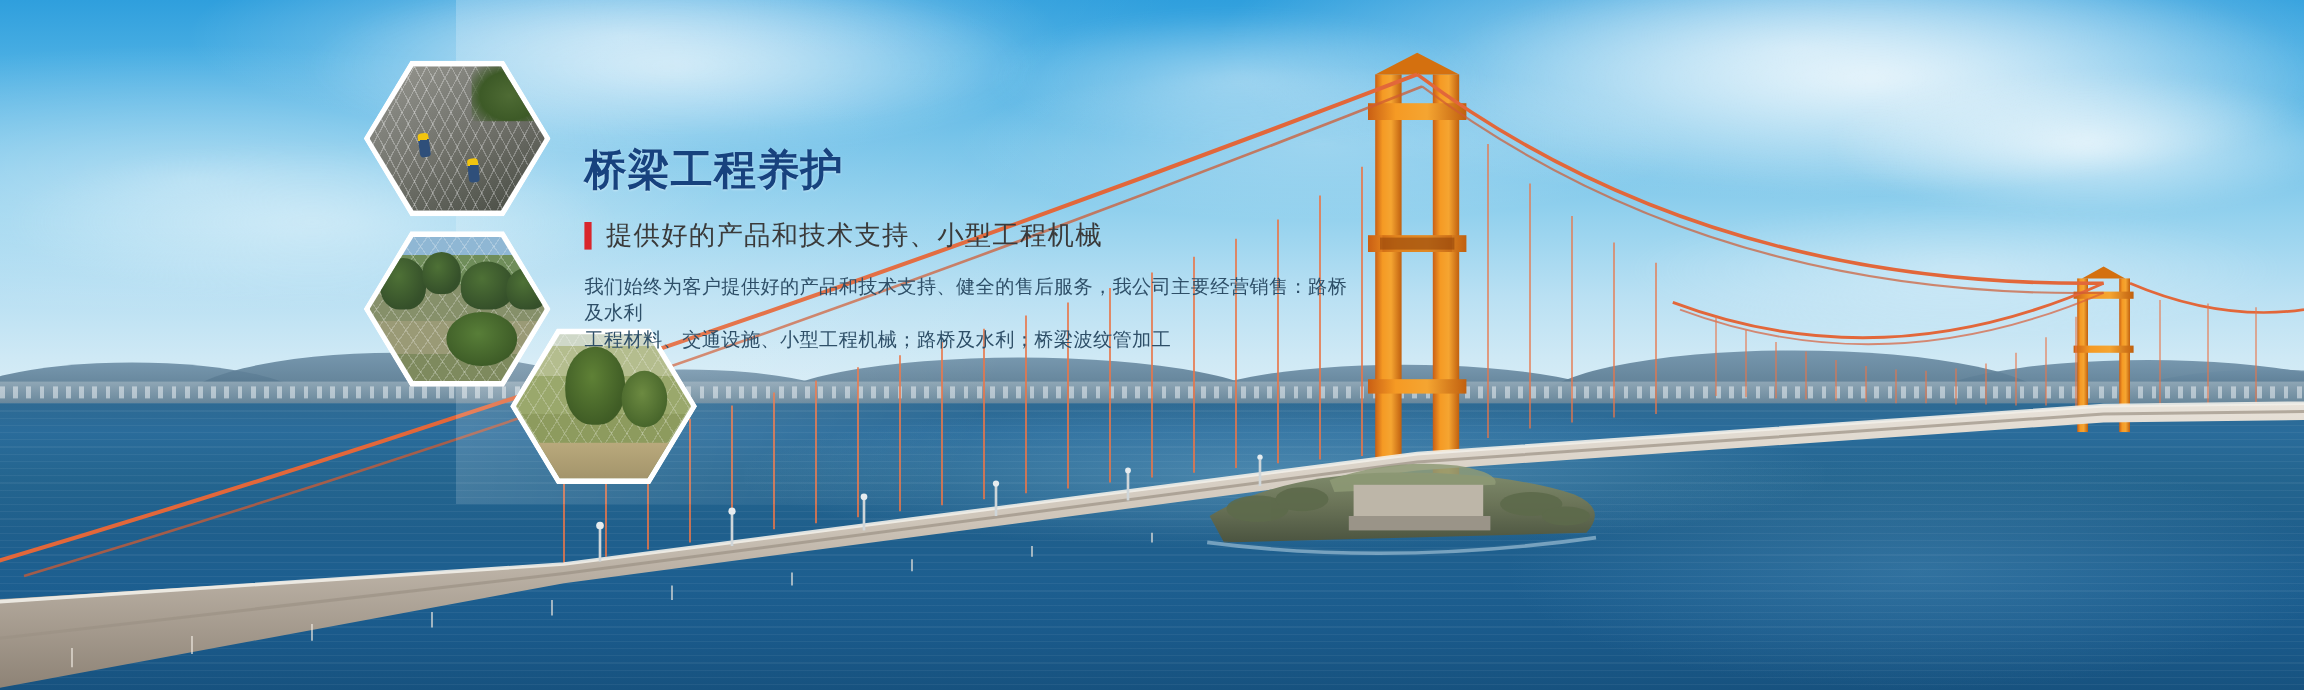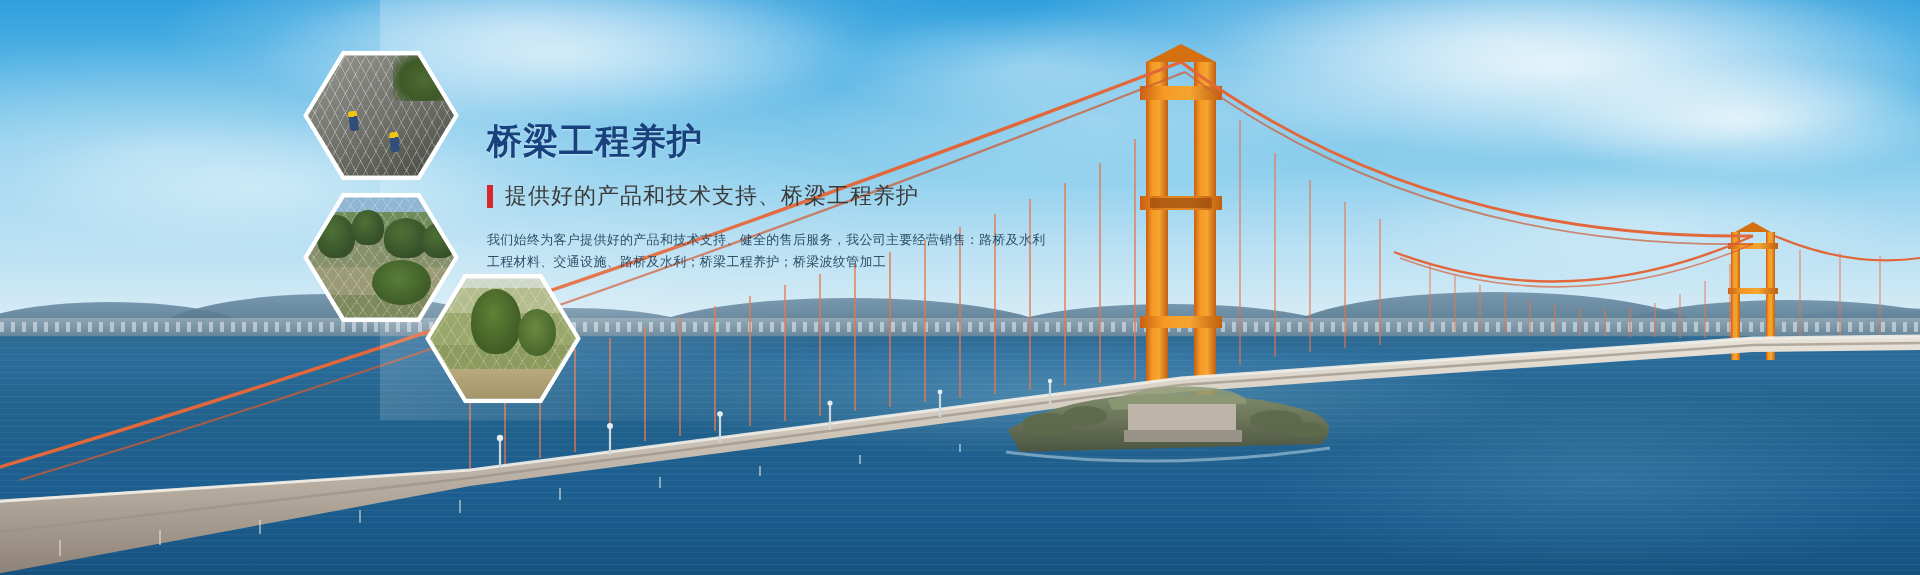--- a/index.html
+++ b/index.html
@@ -184,21 +184,21 @@
   .title-sub {
     font-size:26px; font-weight:bold; color:#2b2b2b; letter-spacing:.5px;
     margin-left:22px;
     text-shadow:0 1px 1px rgba(255,255,255,.35);
   }
 
   .sub-row { display:flex; align-items:center; margin-top:16px; white-space:nowrap; }
   .red-bar { width:6px; height:23px; background:#d9262c; margin-right:12px; flex:0 0 auto; }
   .sub-text { font-size:22px; color:#3a3a3a; letter-spacing:1px; }
 
-  .desc { margin-top:18px; font-size:13px; line-height:22px; color:#2e4f68; letter-spacing:.3px; }
+  .desc { margin-top:18px; font-size:16px; line-height:22px; color:#2e4f68; letter-spacing:.3px; }
 
   
   .sweep {
     position:absolute; left:380px; top:0; width:900px; height:420px;
     background:linear-gradient(115deg, rgba(255,255,255,.22) 0%, rgba(255,255,255,0) 55%);
     pointer-events:none;
   }
 </style>
 </head>
 <body>
@@ -421,23 +421,23 @@
   </div>
 
   <div class="copy">
 
     <div class="title-row">
       <span class="title-main">桥梁工程养护</span>
     </div>
 
     <div class="sub-row">
       <span class="red-bar"></span>
-      <span class="sub-text">提供好的产品和技术支持、桥梁工程养护</span>
+      <span class="sub-text">提供好的产品和技术支持、小型工程机械</span>
     </div>
 
     <div class="desc">
       <div>我们始终为客户提供好的产品和技术支持、健全的售后服务，我公司主要经营销售：路桥及水利</div>
-      <div>工程材料、交通设施、路桥及水利；桥梁工程养护；桥梁波纹管加工</div>
+      <div>工程材料、交通设施、小型工程机械；路桥及水利；桥梁波纹管加工</div>
     </div>
 
   </div>
 
 </div>
 
 </body></html>

